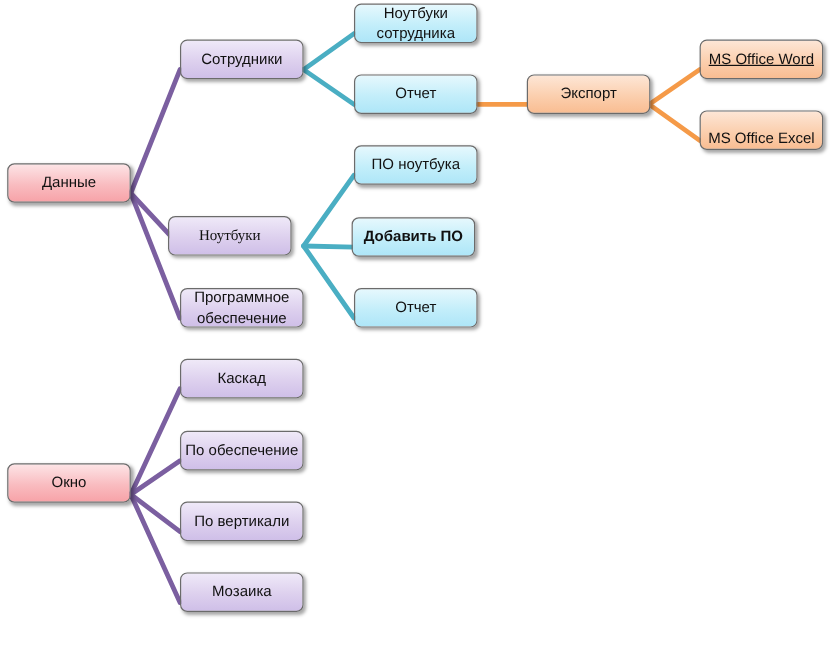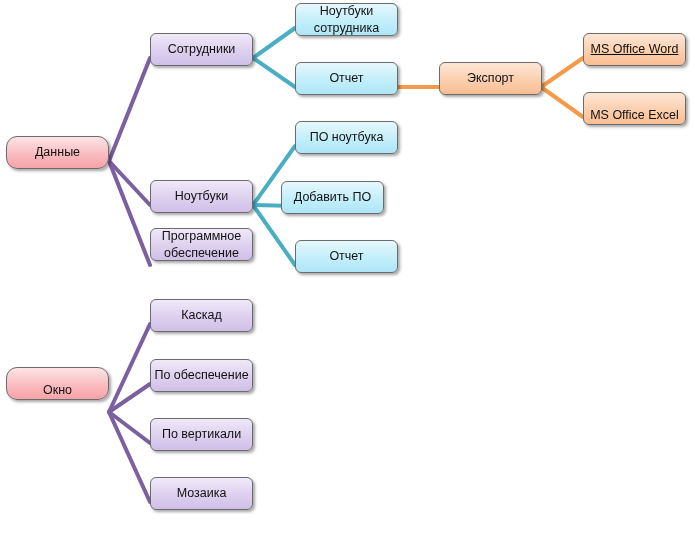--- a/index.html
+++ b/index.html
@@ -1,19 +1,19 @@
 <!DOCTYPE html>
 <html><head>
 <meta charset="utf-8">
 <style>
   html,body{margin:0;padding:0;background:#ffffff;}
   body{width:695px;height:539px;position:relative;overflow:hidden;font-family:"Liberation Sans","DejaVu Sans",sans-serif;}
   svg.links{position:absolute;left:0;top:0;width:695px;height:539px;}
   .node{position:absolute;width:103px;height:33px;box-sizing:border-box;border:1px solid #6b6b6b;border-radius:6px;display:flex;align-items:center;justify-content:center;text-align:center;font-size:12.5px;line-height:1.35;color:#111;box-shadow:2px 2px 3px rgba(0,0,0,0.35);padding:0 2px;}
-  .root{background:linear-gradient(to bottom,#fde4e6 0%,#f9bcc0 55%,#f7a3a8 100%);border-radius:11px;}
+  .root{background:linear-gradient(to bottom,#fde4e6 0%,#f9bcc0 55%,#f7a3a8 100%);}
   .purple{background:linear-gradient(to bottom,#efe9f8 0%,#ddd0ee 55%,#cfbfe8 100%);}
   .blue{background:linear-gradient(to bottom,#e6f8fd 0%,#c3eefa 55%,#aee6f8 100%);}
   .orange{background:linear-gradient(to bottom,#fde6d6 0%,#fbcfae 55%,#f9bd92 100%);}
 </style>
 </head>
 <body>
 
 <svg class="links" xmlns="http://www.w3.org/2000/svg">
   <g stroke="#7b5fa0" stroke-width="4" fill="none" stroke-linecap="round">
     <line x1="109" y1="161" x2="150" y2="58"></line>
@@ -37,54 +37,54 @@
     <line x1="541" y1="87" x2="583" y2="117"></line>
   </g>
 </svg>
 
 <div class="node root" style="left:6px;top:136px;">
     <span>Данные</span>
   </div>
 <div class="node purple" style="left:150px;top:33px;">
     <span>Сотрудники</span>
   </div>
-<div class="node purple" style="left:150px;top:180px;">
+<div class="node purple" style="left:140px;top:180px;font-family:Liberation Serif, serif;">
     <span>Ноутбуки</span>
   </div>
-<div class="node purple" style="left:150px;top:228px;">
+<div class="node purple" style="left:150px;top:240px;">
     <span>Программное обеспечение</span>
   </div>
 
 <div class="node blue" style="left:295px;top:3px;">
     <span>Ноутбуки сотрудника</span>
   </div>
 <div class="node blue" style="left:295px;top:62px;">
     <span>Отчет</span>
   </div>
 <div class="node blue" style="left:295px;top:121px;">
     <span>ПО ноутбука</span>
   </div>
-<div class="node blue" style="left:281px;top:181px;">
+<div class="node blue" style="left:293px;top:181px;font-weight:bold;">
     <span>Добавить ПО</span>
   </div>
 <div class="node blue" style="left:295px;top:240px;">
     <span>Отчет</span>
   </div>
 
 <div class="node orange" style="left:439px;top:62px;">
     <span>Экспорт</span>
   </div>
 <div class="node orange" style="left:583px;top:33px;text-decoration:underline;">
     <span>MS Office Word</span>
   </div>
 <div class="node orange" style="left:583px;top:92px;align-items:flex-end;">
     <span>MS Office Excel</span>
   </div>
 
-<div class="node root" style="left:6px;top:367px;align-items:flex-end;">
+<div class="node root" style="left:6px;top:386px;">
     <span>Окно</span>
   </div>
 <div class="node purple" style="left:150px;top:299px;justify-content:center;">
     <span>Каскад</span>
   </div>
 <div class="node purple" style="left:150px;top:359px;">
     <span>По обеспечение</span>
   </div>
 <div class="node purple" style="left:150px;top:418px;align-items:center;">
     <span>По вертикали</span>

